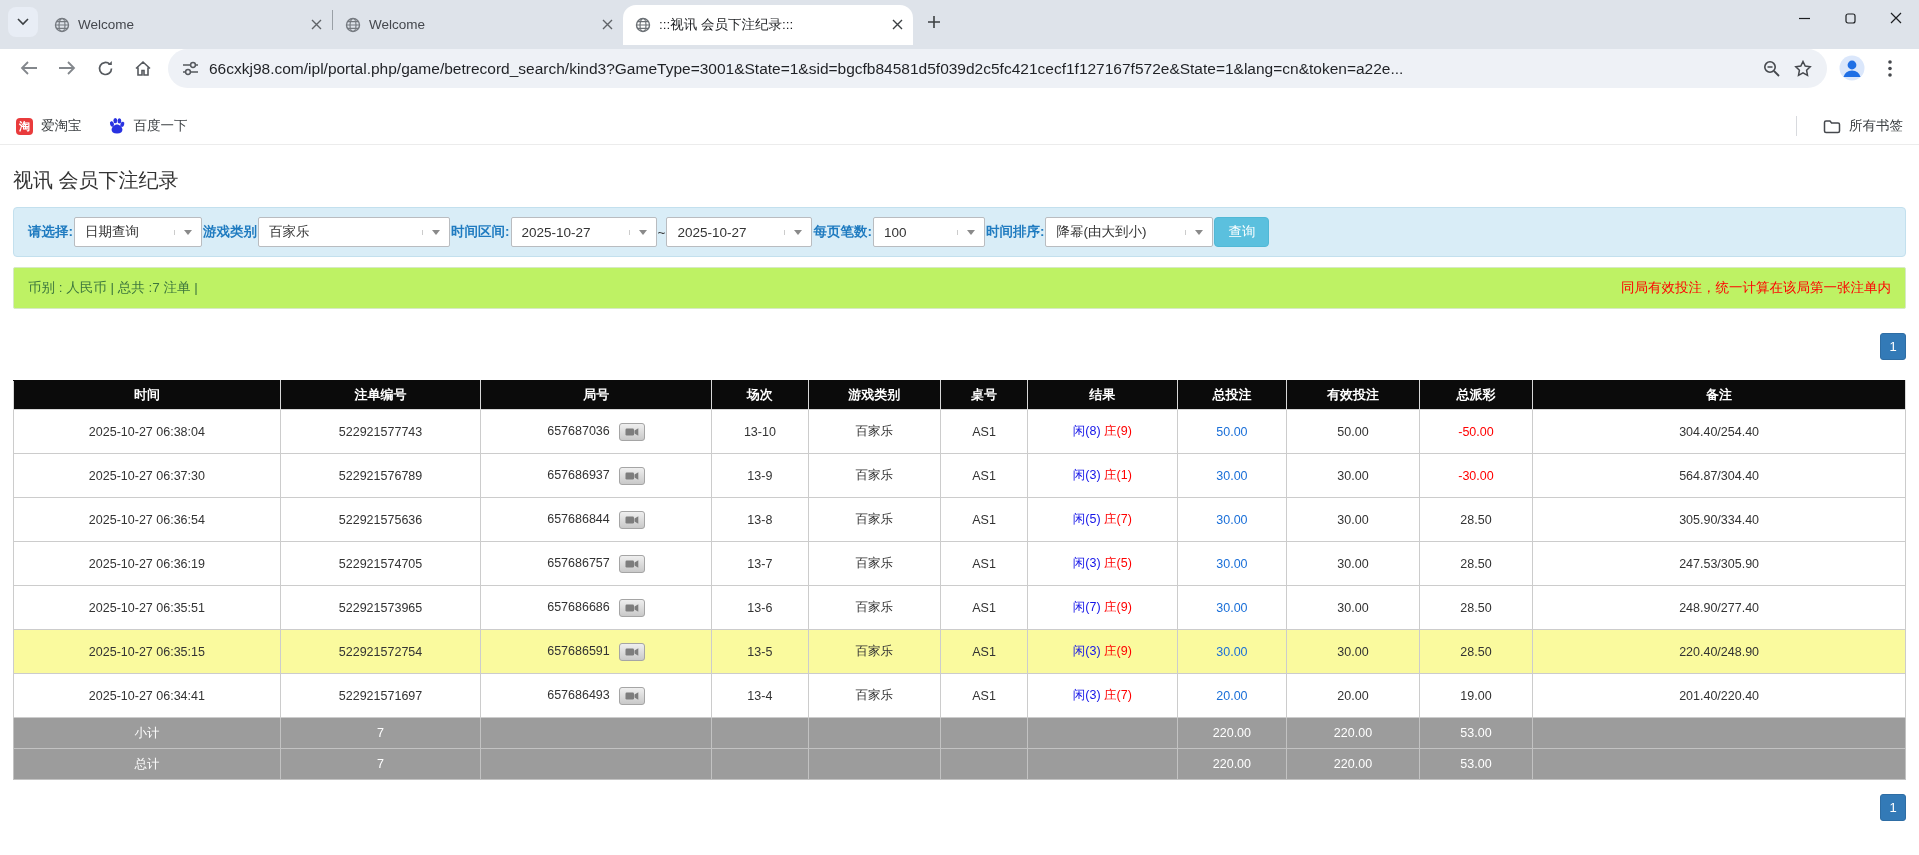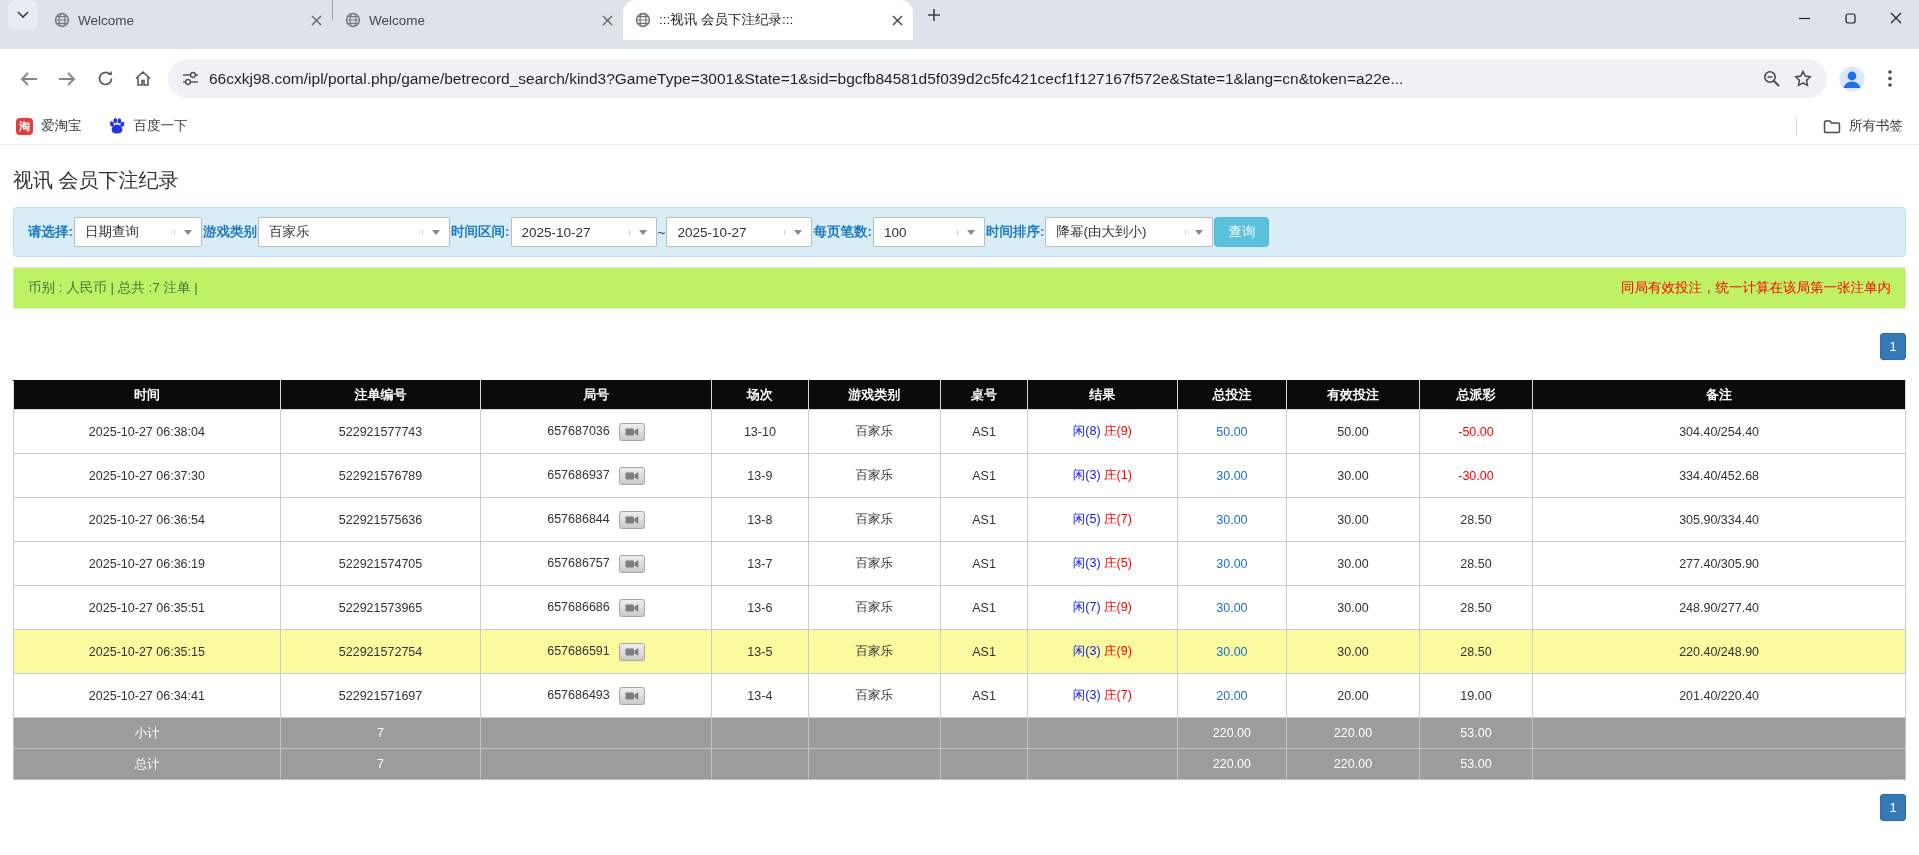--- a/index.html
+++ b/index.html
@@ -1,33 +1,33 @@
 <!DOCTYPE html>
 <html><head>
 <meta charset="utf-8">
 <style>
   * { box-sizing: border-box; margin: 0; padding: 0; }
   html,body { width:1919px; height:855px; }
   body { font-family:"Liberation Sans", sans-serif; background:#fff; overflow:hidden; }
 
   
-  .tabstrip { height:49px; background:#dee3ea; display:flex; align-items:flex-start; position:relative; }
+  .tabstrip { height:49px; background:#dee3ea; display:flex; align-items:center; position:relative; }
   .tab-search-btn { width:30px; height:30px; margin:0 4px 6px 8px; border-radius:8px; background:#e8edf5;
     display:flex; align-items:center; justify-content:center; }
   .tab { width:290px; height:40px; display:flex; align-items:center; gap:8px; padding:0 10px 0 12px;
     font-size:13.5px; color:#44474d; position:relative; }
   .tab.active { background:#fff; border-radius:13px 13px 0 0; color:#1c1e21; }
   .tab .title { flex:1; overflow:hidden; white-space:nowrap; text-overflow:ellipsis; }
   .tab-divider { width:1px; height:20px; background:#9aa0a6; margin-bottom:10px; }
   .newtab-btn { width:30px; height:30px; margin:0 0 6px 6px; display:flex; align-items:center; justify-content:center; border-radius:50%; }
   .win-controls { position:absolute; right:0; top:0; height:36px; display:flex; }
   .win-btn { width:46px; height:36px; display:flex; align-items:center; justify-content:center; color:#1c1e21; }
 
   
-  .toolbar { height:59px; background:#fff; display:flex; align-items:center; padding:0 10px; }
+  .toolbar { height:59px; background:#fff; display:flex; padding:0 10px; }
   .nav-btn { width:38px; height:38px; border-radius:50%; display:flex; align-items:center; justify-content:center; flex:none; }
   .omnibox { flex:1; height:39px; background:#eef1f6; border-radius:20px; display:flex; align-items:center;
     padding:0 8px 0 14px; margin:0 6px; min-width:0; }
   .omnibox .url { flex:1; font-size:15.5px; color:#1f2125; white-space:nowrap; overflow:hidden; margin-left:10px; }
   .omni-icon { width:32px; height:32px; display:flex; align-items:center; justify-content:center; flex:none; }
   .avatar-btn { width:38px; height:38px; border-radius:50%; display:flex; align-items:center; justify-content:center; flex:none; }
 
   
   .bookmarksbar { height:37px; background:#fff; display:flex; align-items:center; padding:0 16px; gap:26px;
     font-size:13.5px; color:#3c4043; border-bottom:1px solid #ececec; }
@@ -350,21 +350,21 @@
                 <path d="M9.5 3.6 13.3 1.2v7.6L9.5 6.4z" fill="#7d7d7d"></path>
               </svg>
             </span></td>
           <td>13-9</td>
           <td>百家乐</td>
           <td>AS1</td>
           <td><span class="res-p">闲(3)</span> <span class="res-b">庄(1)</span></td>
           <td><span class="amt-blue">30.00</span></td>
           <td>30.00</td>
           <td><span class="neg">-30.00</span></td>
-          <td>334.40/452.68</td>
+          <td>564.87/304.40</td>
         </tr>
         <tr>
           <td>2025-10-27 06:36:54</td>
           <td>522921575636</td>
           <td>657686844 <span class="cam-btn">
               <svg width="14" height="10" viewBox="0 0 14 10">
                 <rect x="0.5" y="1.5" width="8.5" height="7" rx="1.2" fill="#7d7d7d"></rect>
                 <path d="M9.5 3.6 13.3 1.2v7.6L9.5 6.4z" fill="#7d7d7d"></path>
               </svg>
             </span></td>
@@ -386,21 +386,21 @@
                 <path d="M9.5 3.6 13.3 1.2v7.6L9.5 6.4z" fill="#7d7d7d"></path>
               </svg>
             </span></td>
           <td>13-7</td>
           <td>百家乐</td>
           <td>AS1</td>
           <td><span class="res-p">闲(3)</span> <span class="res-b">庄(5)</span></td>
           <td><span class="amt-blue">30.00</span></td>
           <td>30.00</td>
           <td><span class="">28.50</span></td>
-          <td>277.40/305.90</td>
+          <td>247.53/305.90</td>
         </tr>
         <tr>
           <td>2025-10-27 06:35:51</td>
           <td>522921573965</td>
           <td>657686686 <span class="cam-btn">
               <svg width="14" height="10" viewBox="0 0 14 10">
                 <rect x="0.5" y="1.5" width="8.5" height="7" rx="1.2" fill="#7d7d7d"></rect>
                 <path d="M9.5 3.6 13.3 1.2v7.6L9.5 6.4z" fill="#7d7d7d"></path>
               </svg>
             </span></td>

